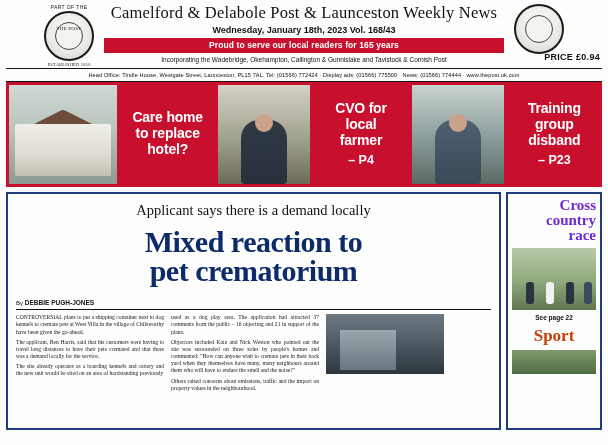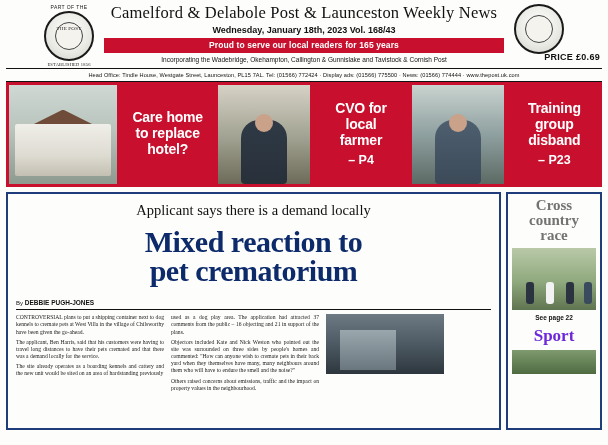--- a/index.html
+++ b/index.html
@@ -297,21 +297,22 @@
     border: 2px solid #1f3d7a;
     box-sizing: border-box;
     padding: 4px 4px 0 4px;
     text-align: center;
   }
   .rail-title {
     font-family: "Liberation Serif", serif;
     font-weight: bold;
     font-size: 15px;
     line-height: 1.02;
-    color: #737373;
+    color: #6d28d9;
+    text-align: right;
   }
   .rail-photo {
     margin-top: 5px;
     width: 100%;
     height: 62px;
     background: linear-gradient(#b9c9a8 0%, #8fa87c 55%, #5f7450 100%);
     position: relative;
     overflow: hidden;
   }
   .rail-photo .runner {
@@ -329,21 +330,21 @@
     font-family: "Liberation Sans", sans-serif;
     font-weight: bold;
     font-size: 6.5px;
     margin-top: 4px;
     color: #111;
   }
   .rail-sport {
     font-family: "Liberation Serif", serif;
     font-weight: bold;
     font-size: 17px;
-    color: #6d28d9;
+    color: #c2410c;
     margin-top: 5px;
   }
   .rail-photo2 {
     margin-top: 4px;
     width: 100%;
     height: 24px;
     background: linear-gradient(#7f9a6e 0%, #4e6b42 100%);
   }
 </style>
 </head>
@@ -364,21 +365,21 @@
       <div class="crest-circle"></div>
     </div>
 
     <div class="title-block">
       <div class="paper-title">Camelford &amp; Delabole Post &amp; Launceston Weekly News</div>
       <div class="paper-date">Wednesday, January 18th, 2023 Vol. 168/43</div>
       <div class="promo-bar">Proud to serve our local readers for 165 years</div>
       <div class="incorporating">Incorporating the Wadebridge, Okehampton, Callington &amp; Gunnislake and Tavistock &amp; Cornish Post</div>
     </div>
 
-    <div class="price">PRICE £0.69</div>
+    <div class="price">PRICE £0.94</div>
   </div>
 
   <div class="rule-thin"></div>
   <div class="contact-line">Head Office: Tindle House, Westgate Street, Launceston, PL15 7AL.  Tel: (01566) 772424 · Display ads: (01566) 775500 · News: (01566) 774444 · www.thepost.uk.com</div>
   <div class="rule-thin"></div>
 
   <div class="puffs">
     <div class="puff-photo p1"></div>
     <div class="puff-text t1">
       <div class="t">Care home</div>

